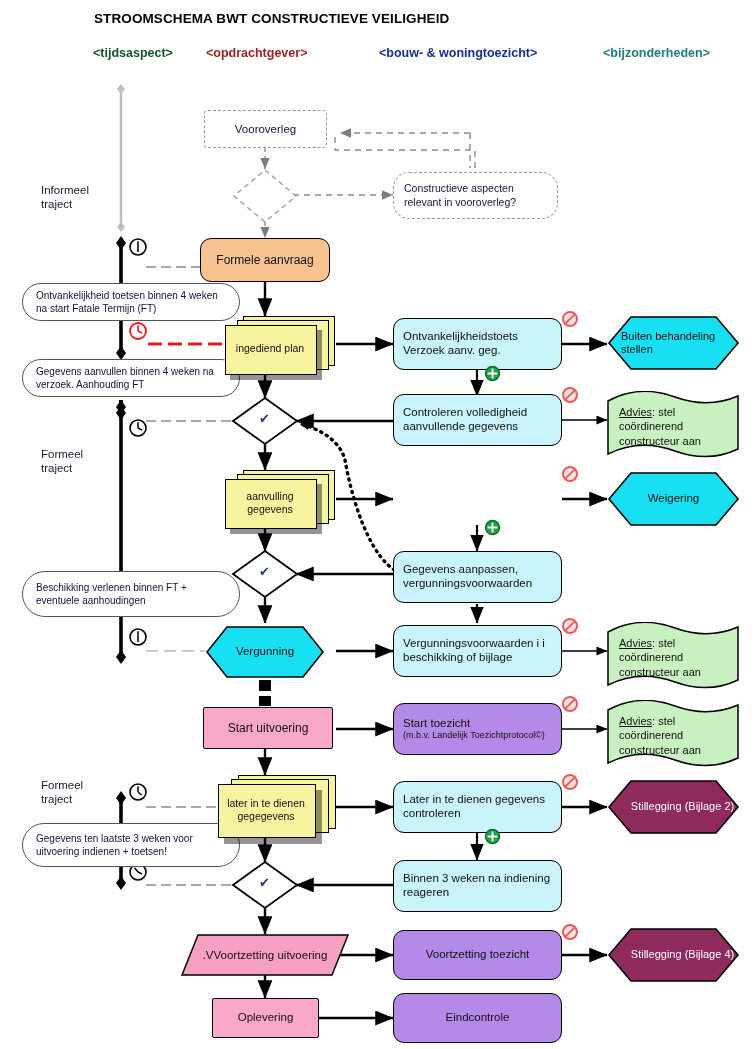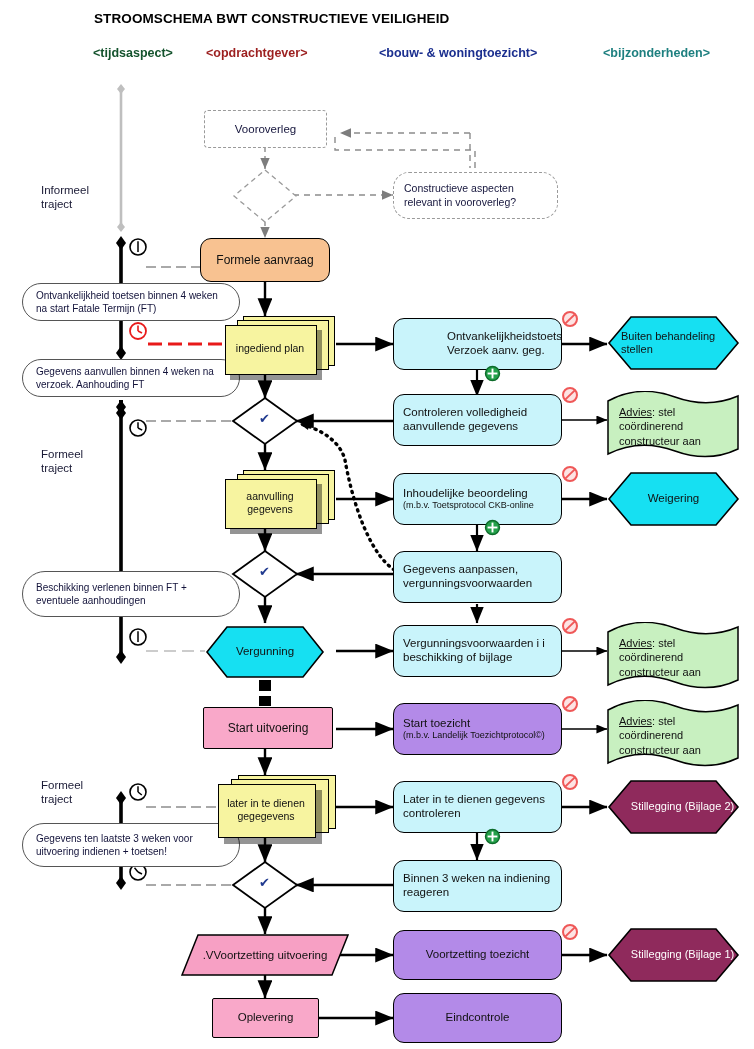--- a/index.html
+++ b/index.html
@@ -311,31 +311,27 @@
       <polygon points="18,2 168,2 152,42 2,42" fill="#f7a0c4" stroke="#000" stroke-width="1.5"></polygon>
     </svg>
     <span>.VVoortzetting uitvoering</span>
   </div>
 
   <div class="node rect pink" style="left:212px;top:998px;width:107px;height:40px;font-size:11.5px;">
     <span>Oplevering</span>
   </div>
 
   <div class="node rrect cyanlite" style="left:393px;top:318px;width:169px;height:52px;font-size:11.5px;justify-content:flex-start;">
-    <span style="text-align:left;padding-left:9px;margin-left:44px;">Ontvankelijkheidstoets Verzoek aanv. geg.</span>
+    <span style="text-align:left;padding-left:9px;">Ontvankelijkheidstoets Verzoek aanv. geg.</span>
   </div>
 
   <div class="node rrect cyanlite" style="left:393px;top:394px;width:169px;height:52px;font-size:11.5px;justify-content:flex-start;">
     <span style="text-align:left;padding-left:9px;">Controleren  volledigheid aanvullende gegevens</span>
   </div>
 
-  <div class="node rrect cyanlite" style="left:393px;top:473px;width:169px;height:52px;flex-direction:column;justify-content:center;align-items:flex-start;padding-left:9px;">
-    <span style="text-align:left;font-size:11.5px;padding:0;">Inhoudelijke beoordeling</span>
-    <span style="text-align:left;font-size:9px;padding:0;">(m.b.v. Toetsprotocol CKB-online</span>
-  </div>
 
   <div class="node rrect cyanlite" style="left:393px;top:551px;width:169px;height:52px;font-size:11.5px;justify-content:flex-start;">
     <span style="text-align:left;padding-left:9px;">Gegevens aanpassen, vergunningsvoorwaarden</span>
   </div>
 
   <div class="node rrect cyanlite" style="left:393px;top:625px;width:169px;height:52px;font-size:11.5px;justify-content:flex-start;">
     <span style="text-align:left;padding-left:9px;">Vergunningsvoorwaarden i i beschikking of bijlage</span>
   </div>
 
   <div class="node rrect purple" style="left:393px;top:703px;width:169px;height:52px;flex-direction:column;justify-content:center;align-items:flex-end;padding-left:9px;">
@@ -404,21 +400,21 @@
     <svg class="hexbg" width="133" height="56" viewBox="0 0 133 56">
       <polygon points="24,2 109,2 131,28 109,54 24,54 2,28" fill="#8f2a5c" stroke="#000" stroke-width="1.6"></polygon>
     </svg>
     <span class="whitetext" style="font-size:11px;text-align:left;padding-left:18px;">Stillegging (Bijlage 2)</span>
   </div>
 
   <div class="hex" style="left:607px;top:927px;width:133px;height:56px;">
     <svg class="hexbg" width="133" height="56" viewBox="0 0 133 56">
       <polygon points="24,2 109,2 131,28 109,54 24,54 2,28" fill="#8f2a5c" stroke="#000" stroke-width="1.6"></polygon>
     </svg>
-    <span class="whitetext" style="font-size:11px;text-align:left;padding-left:18px;">Stillegging (Bijlage 1)</span>
+    <span class="whitetext" style="font-size:11px;text-align:left;padding-left:18px;">Stillegging (Bijlage 4)</span>
   </div>
 
   <div class="icon" style="left:561px;top:310px;">
     <svg width="18" height="18" viewBox="0 0 18 18">
         <circle cx="9" cy="9" r="7" fill="#fde3e3" stroke="#ef5858" stroke-width="2"></circle>
         <line x1="4.2" y1="13.6" x2="13.8" y2="4.4" stroke="#ef5858" stroke-width="2"></line>
       </svg>
   </div>
   <div class="icon" style="left:561px;top:386px;">
     <svg width="18" height="18" viewBox="0 0 18 18">

